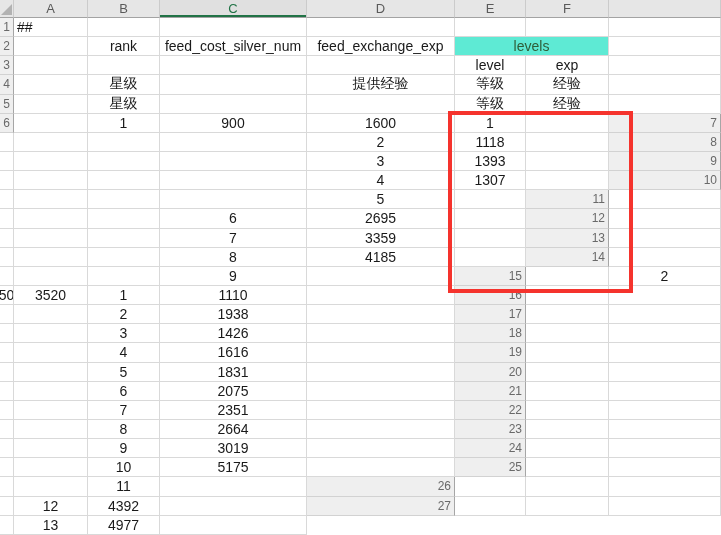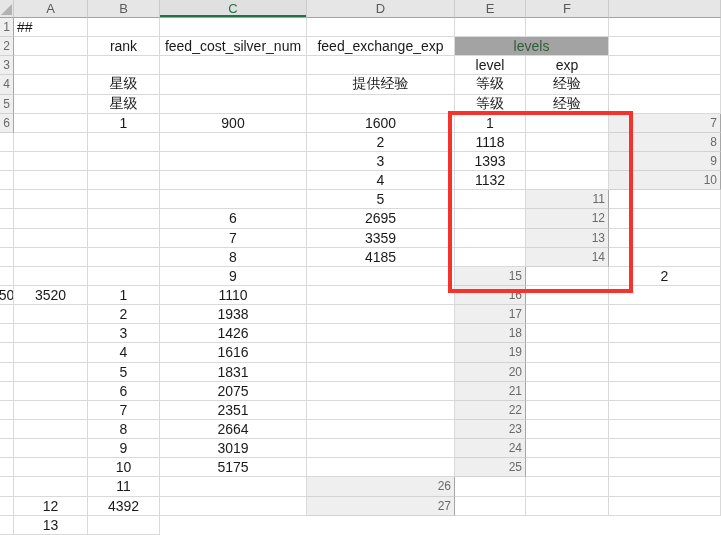--- a/index.html
+++ b/index.html
@@ -69,21 +69,21 @@
     display: flex;
     align-items: center;
     justify-content: center;
     font-size: 14px;
     color: #1a1a1a;
     overflow: hidden;
     white-space: nowrap;
   }
   .cell.align-left { justify-content: flex-start; padding-left: 3px; }
   .cell.good {
-    background: #a3a3a3;
+    background: #5eead4;
     color: #2f5d38;
   }
   
   #highlight-box {
     position: absolute;
     left: 448px;
     top: 111px;
     width: 185px;
     height: 182px;
     border: 4px solid #f5332d;
@@ -167,21 +167,21 @@
       <div class="cell"></div>
       <div class="cell">3</div>
       <div class="cell">1393</div>
       <div class="cell"></div>
       <div class="rh">9</div>
       <div class="cell"></div>
       <div class="cell"></div>
       <div class="cell"></div>
       <div class="cell"></div>
       <div class="cell">4</div>
-      <div class="cell">1132</div>
+      <div class="cell">1307</div>
       <div class="cell"></div>
       <div class="rh">10</div>
       <div class="cell"></div>
       <div class="cell"></div>
       <div class="cell"></div>
       <div class="cell"></div>
       <div class="cell">5</div>
       <div class="cell"></div>
       <div class="rh">11</div>
       <div class="cell"></div>
@@ -308,16 +308,17 @@
       <div class="cell"></div>
       <div class="cell">12</div>
       <div class="cell">4392</div>
       <div class="cell"></div>
       <div class="rh">27</div>
       <div class="cell"></div>
       <div class="cell"></div>
       <div class="cell"></div>
       <div class="cell"></div>
       <div class="cell">13</div>
+      <div class="cell">4977</div>
       <div class="cell"></div>
     </div>
   <div id="highlight-box"></div>
 </div>
 
 </body></html>

